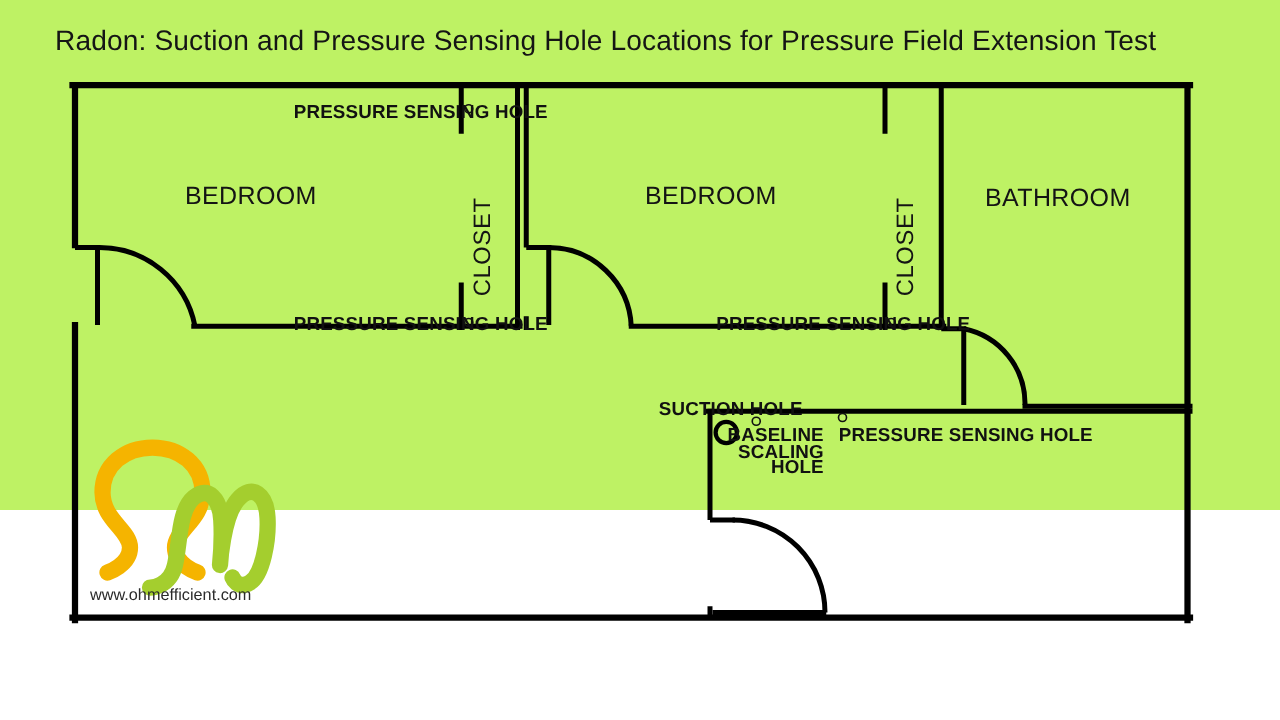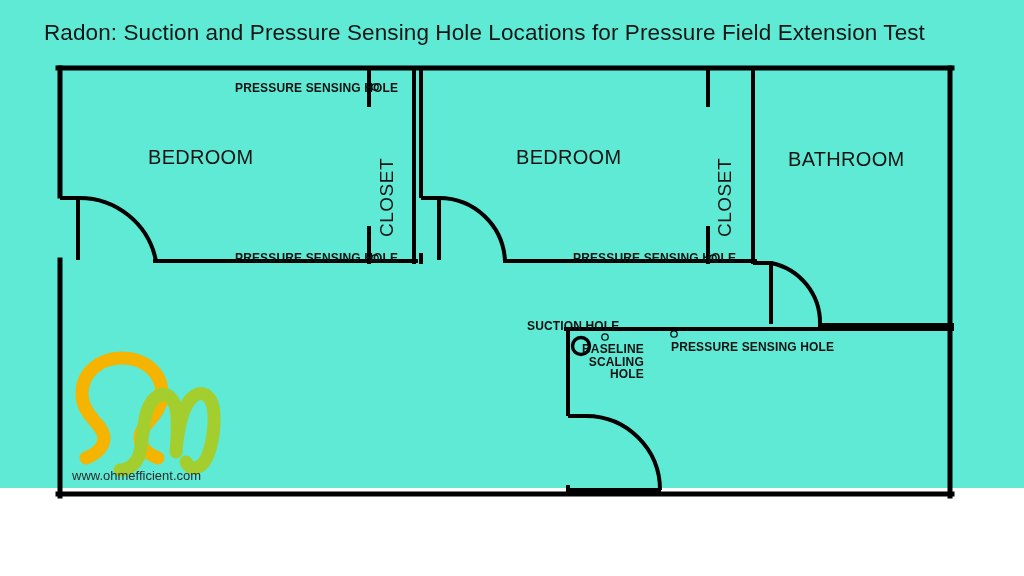--- a/index.html
+++ b/index.html
@@ -12,22 +12,22 @@
     width: 1024px;
     height: 576px;
     overflow: hidden;
     font-family: "Liberation Sans", sans-serif;
     color: #1a1a1a;
     position: relative;
   }
   #stage {
     position: relative;
     width: 1024px;
-    height: 488px;
-    background: #5eead4;
+    height: 408px;
+    background: #bef264;
   }
   #plan-title {
     position: absolute;
     left: 44px;
     top: 20px;
     font-size: 22.5px;
     font-weight: 400;
     letter-spacing: 0.1px;
     color: #151515;
     white-space: nowrap;
@@ -51,21 +51,21 @@
     position: absolute;
     font-size: 19px;
     color: #141414;
     white-space: nowrap;
     letter-spacing: 0.5px;
     transform-origin: left bottom;
     transform: rotate(-90deg);
   }
   .hole-label {
     position: absolute;
-    font-size: 12px;
+    font-size: 15px;
     font-weight: bold;
     color: #111111;
     white-space: nowrap;
     letter-spacing: 0.15px;
   }
   .hole-label.multiline {
     white-space: pre;
     line-height: 12.5px;
   }
   .logo-url {

